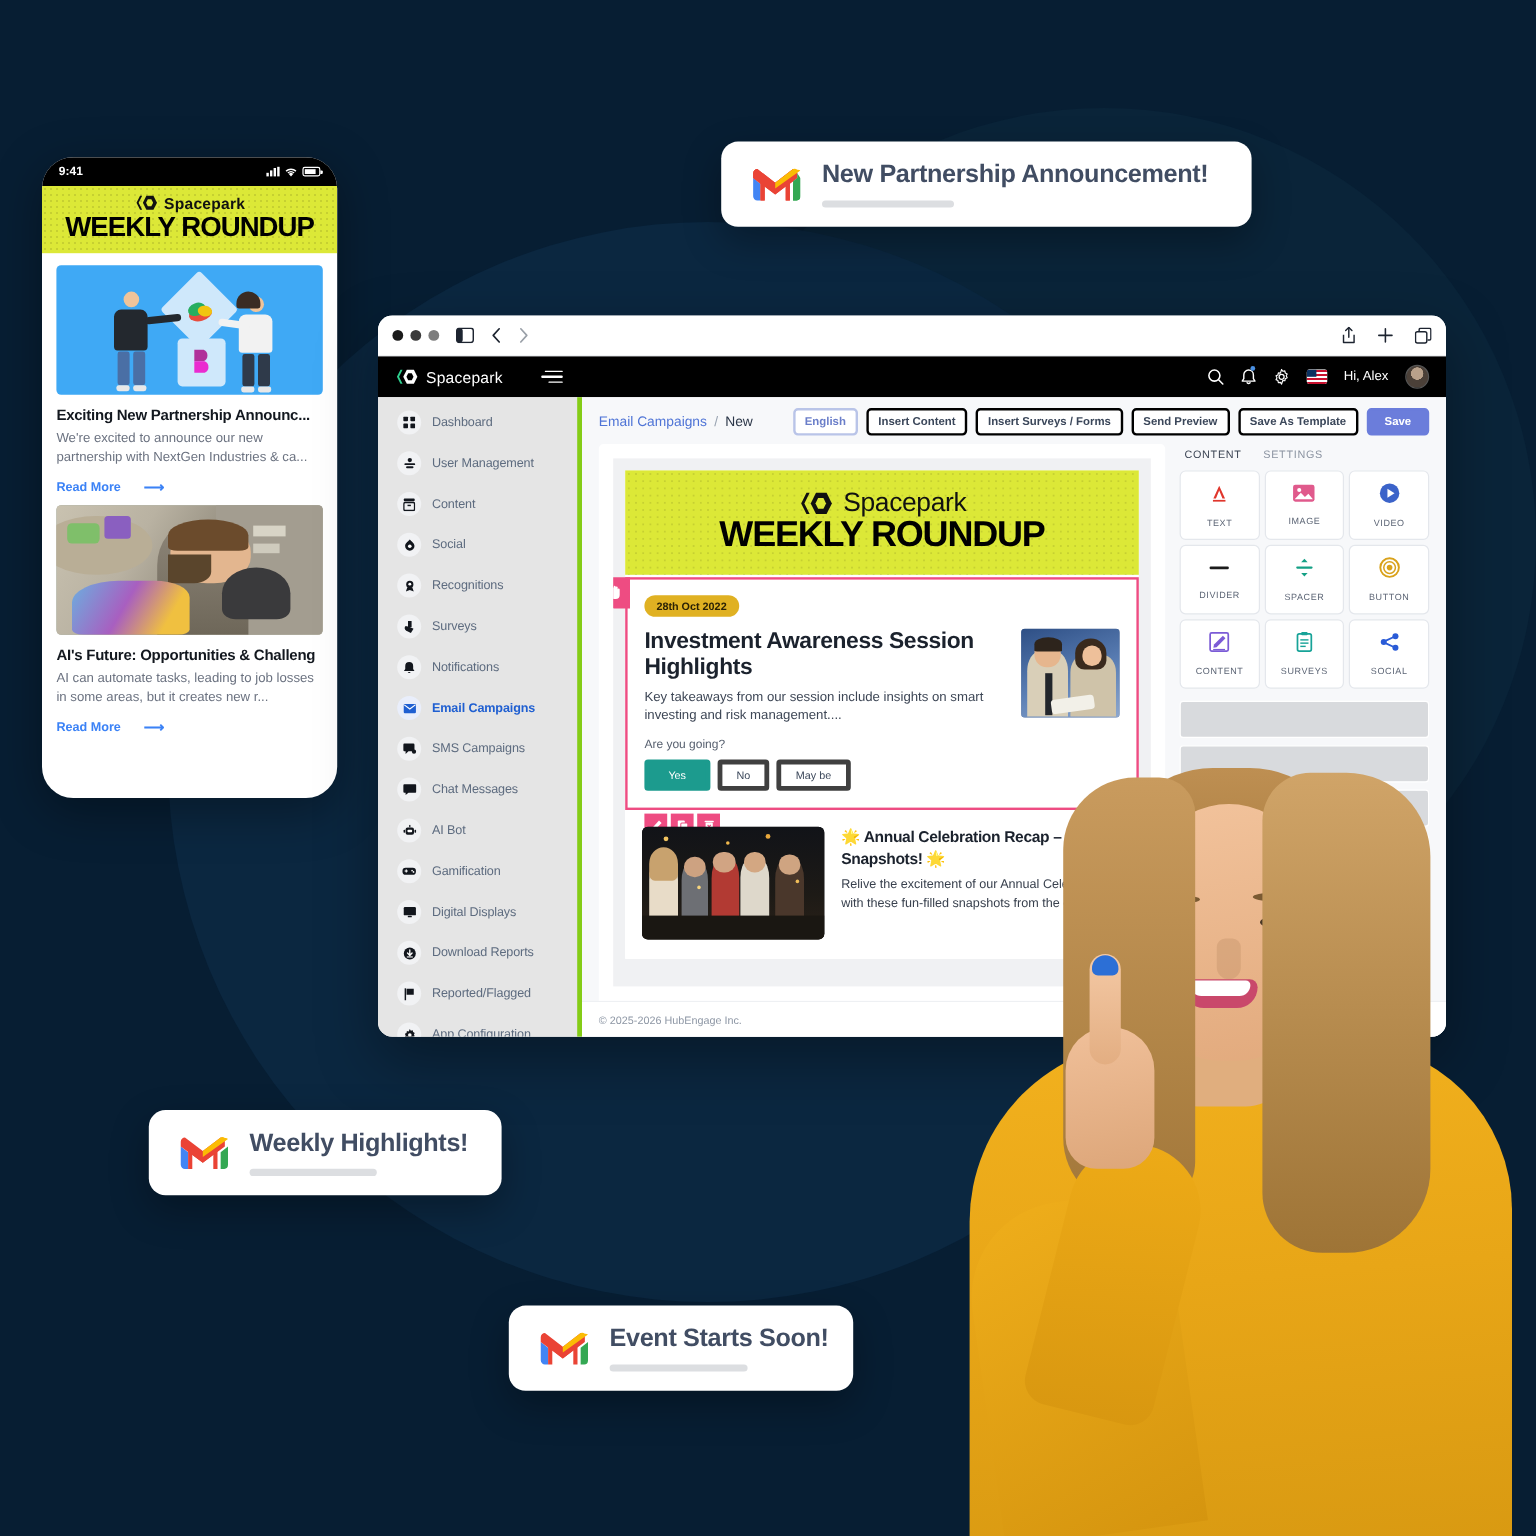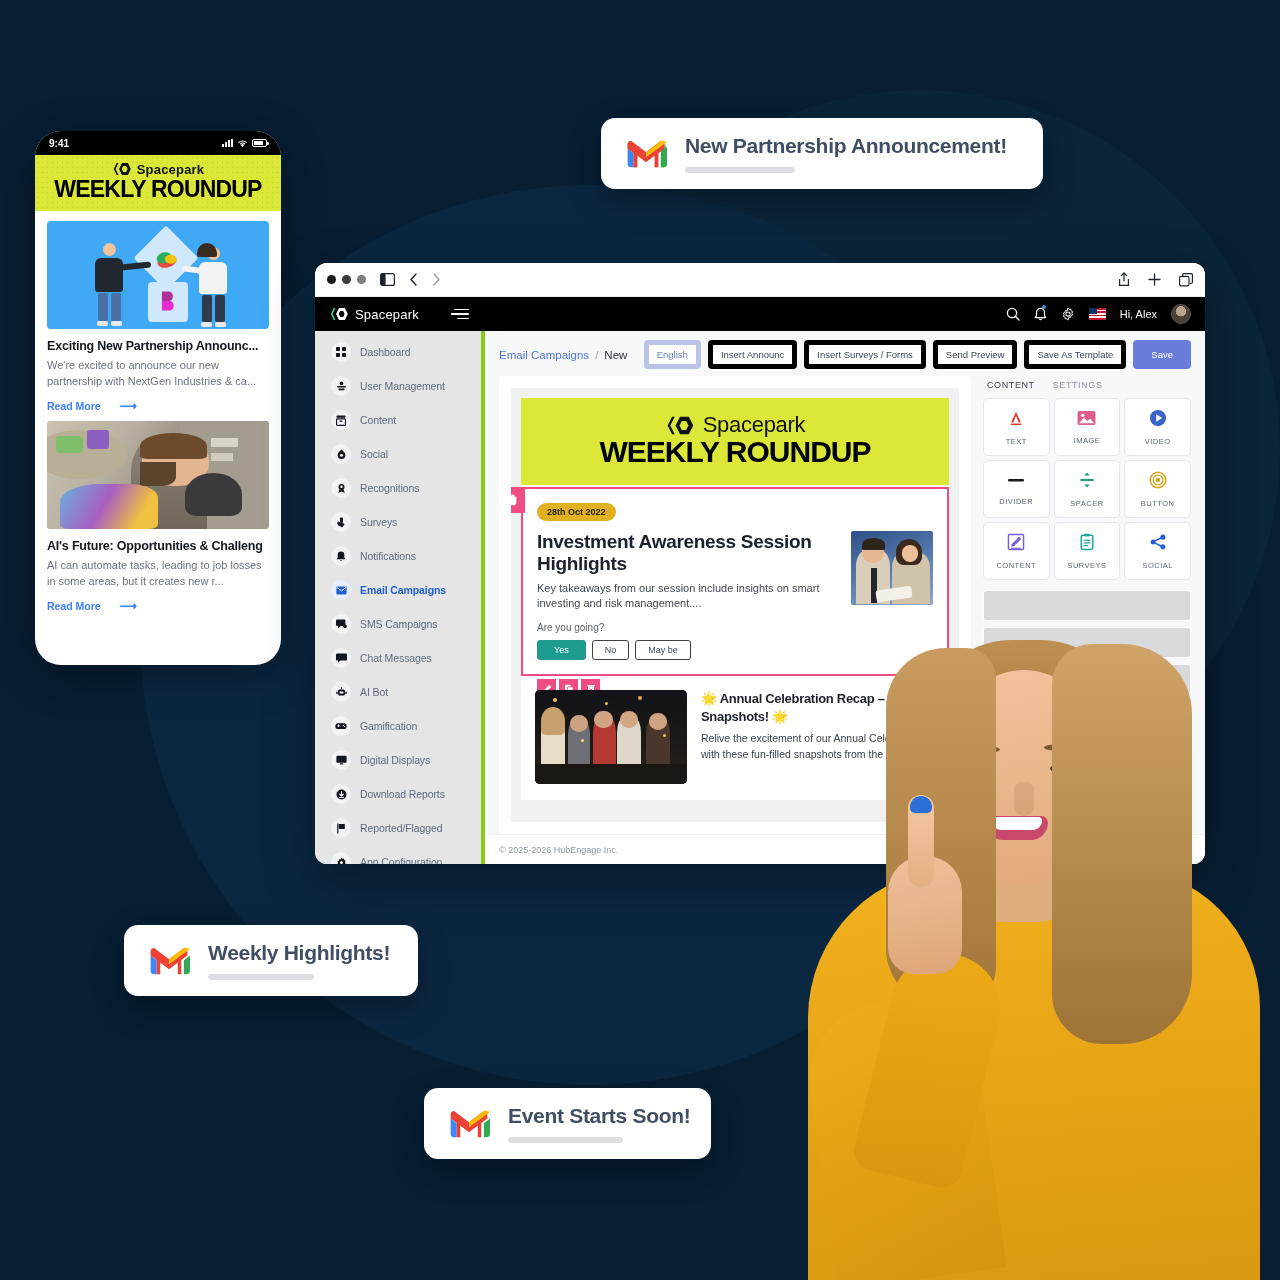--- a/index.html
+++ b/index.html
@@ -129,22 +129,22 @@
   .snav.active .slbl { color:#1f5fd1; font-weight:600; }
   .snav.active .sic { background:#e9eefb; }
 
   
   .main { flex:1; background:#f7f8fa; display:flex; flex-direction:column; min-width:0;}
   .crumbbar { display:flex; align-items:center; padding:9px 14px 7px; gap:6px;}
   .crumb-a { font-size:11.5px; color:#4f74d6; }
   .crumb-sep { font-size:11.5px; color:#9aa4b2; }
   .crumb-b { font-size:11.5px; color:#2b3648; }
   .tbtns { margin-left:auto; display:flex; align-items:center; gap:7px;}
-  .tbtn { font-size:9.5px; color:#3b475a; background:#fff; border:5px solid #000000;
-          border-radius:4px; padding:4px 8px; white-space:nowrap;}
+  .tbtn { font-size:9.5px; color:#3b475a; background:#fff; border:2px solid #000000;
+          border-radius:4px; padding:4px 8px; white-space:nowrap;font-weight:bold;}
   .tbtn.lang { color:#6a7ec9; border-color:#b9c4e8; }
   .tbtn.save { background:#6b7ddb; color:#fff; border-color:#6b7ddb; padding:4px 13px;}
 
   .workspace { flex:1; display:flex; padding:0 14px 0; gap:12px; min-height:0;}
   .canvas-wrap { flex:1; background:#fff; border-radius:4px 4px 0 0; padding:12px; min-width:0; position:relative;}
   .canvas { background:#f0f1f3; padding:10px; height:100%; overflow:hidden;}
   .email { background:#fff; }
   .email-banner {
     background:#DCE837; padding:14px 0 17px; text-align:center;
     background-image: radial-gradient(rgba(0,0,0,.10) 0.7px, transparent 0.7px);
@@ -163,21 +163,21 @@
   .btool { width:19px;height:19px;background:#EE4C82;display:flex;align-items:center;justify-content:center;}
 
   .pill-date { display:inline-block; background:#E0B122; color:#2b2205; font-size:9px;
                padding:4px 10px; border-radius:11px; font-weight:600;}
   .blk-row { display:flex; gap:12px; margin-top:10px; }
   .blk-main { flex:1; min-width:0;}
   .blk-title { font-size:19px; font-weight:700; color:#1b222d; letter-spacing:-.3px;}
   .blk-desc { font-size:11px; color:#3e4756; line-height:1.45; margin-top:6px;}
   .blk-q { font-size:10px; color:#57606f; margin-top:10px;}
   .blk-opts { display:flex; gap:6px; margin-top:7px;}
-  .opt { font-size:9px; padding:4px 12px; border:1px solid #404040; border-radius:3px; color:#3b475a; background:#fff;text-align:center;}
+  .opt { font-size:9px; padding:4px 12px; border:4px solid #404040; border-radius:3px; color:#3b475a; background:#fff;text-align:center;}
   .opt.yes { background:#1C9B8E; color:#fff; border-color:#1C9B8E; padding:4px 16px;}
   .blk-thumb { width:82px;height:74px;border-radius:3px;overflow:hidden;flex:0 0 auto;position:relative;
                background:linear-gradient(160deg,#3c5a8c,#6f86ad);}
 
   .card2 { display:flex; gap:14px; padding:14px 14px 16px; background:#fff;}
   .c2-img { width:152px;height:94px;border-radius:5px;overflow:hidden;flex:0 0 auto;position:relative;background:#0b0b0d;}
   .c2-title { font-size:13px;font-weight:700;color:#1b222d;line-height:1.35;letter-spacing:-.3px;}
   .c2-desc { font-size:10.5px;color:#39414e;line-height:1.5;margin-top:6px;}
 
   .rpanel { width:208px; flex:0 0 auto; padding-top:2px;}
@@ -610,21 +610,21 @@
 
     </div>
 
     <div class="main">
       <div class="crumbbar">
         <span class="crumb-a">Email Campaigns</span>
         <span class="crumb-sep">/</span>
         <span class="crumb-b">New</span>
         <div class="tbtns">
           <span class="tbtn lang">English</span>
-          <span class="tbtn">Insert Announc</span>
+          <span class="tbtn">Insert Content</span>
           <span class="tbtn">Insert Surveys / Forms</span>
           <span class="tbtn">Send Preview</span>
           <span class="tbtn">Save As Template</span>
           <span class="tbtn save">Save</span>
         </div>
       </div>
 
       <div class="workspace">
         <div class="canvas-wrap">
           <div class="canvas">

